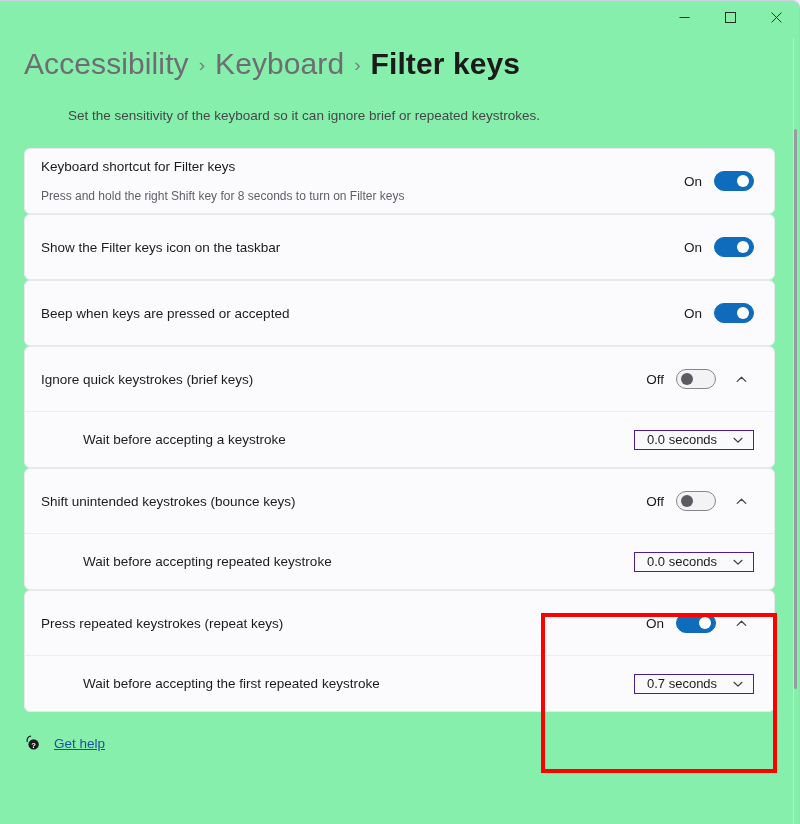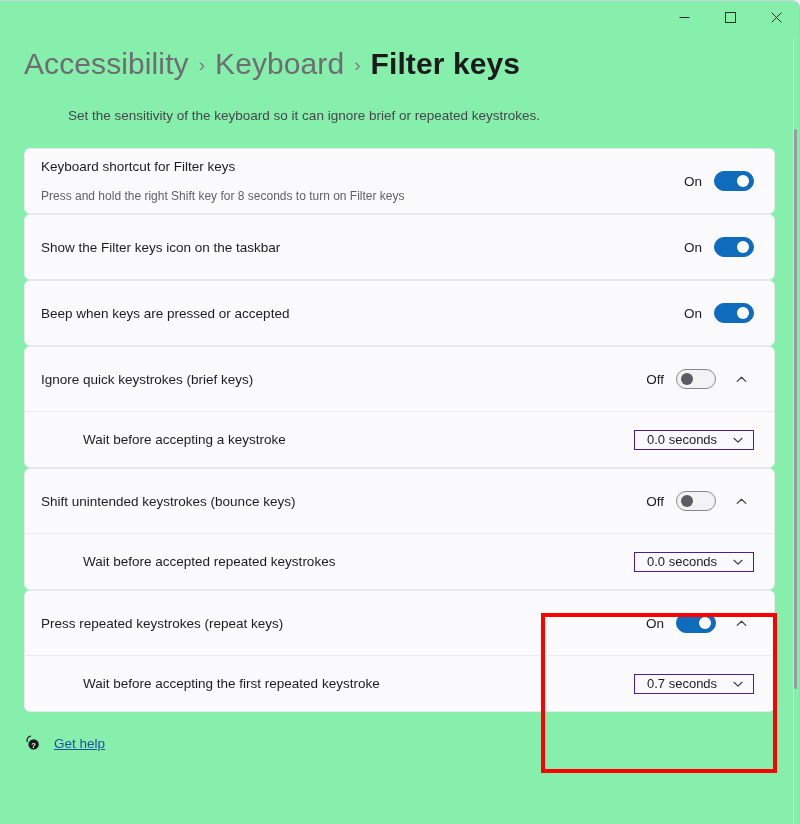--- a/index.html
+++ b/index.html
@@ -300,21 +300,21 @@
             </div>
             <div class="chevron-btn">
               <svg width="13" height="13" viewBox="0 0 13 13" aria-hidden="true">
                 <polyline points="2.2,8.4 6.5,4.2 10.8,8.4" fill="none" stroke="currentColor" stroke-width="1.3" stroke-linecap="round" stroke-linejoin="round"></polyline>
               </svg>
             </div>
           </div>
         </div>
         <div class="row sub">
           <div class="row-text">
-            <div class="row-title">Wait before accepted repeated keystrokes</div>
+            <div class="row-title">Wait before accepting repeated keystroke</div>
           </div>
           <div class="dropdown">
             <span>0.0 seconds</span>
             <span class="dd-caret">
               <svg width="12" height="12" viewBox="0 0 12 12" aria-hidden="true">
                 <polyline points="2,4.3 6,8.1 10,4.3" fill="none" stroke="currentColor" stroke-width="1.2" stroke-linecap="round" stroke-linejoin="round"></polyline>
               </svg>
             </span>
           </div>
         </div>

